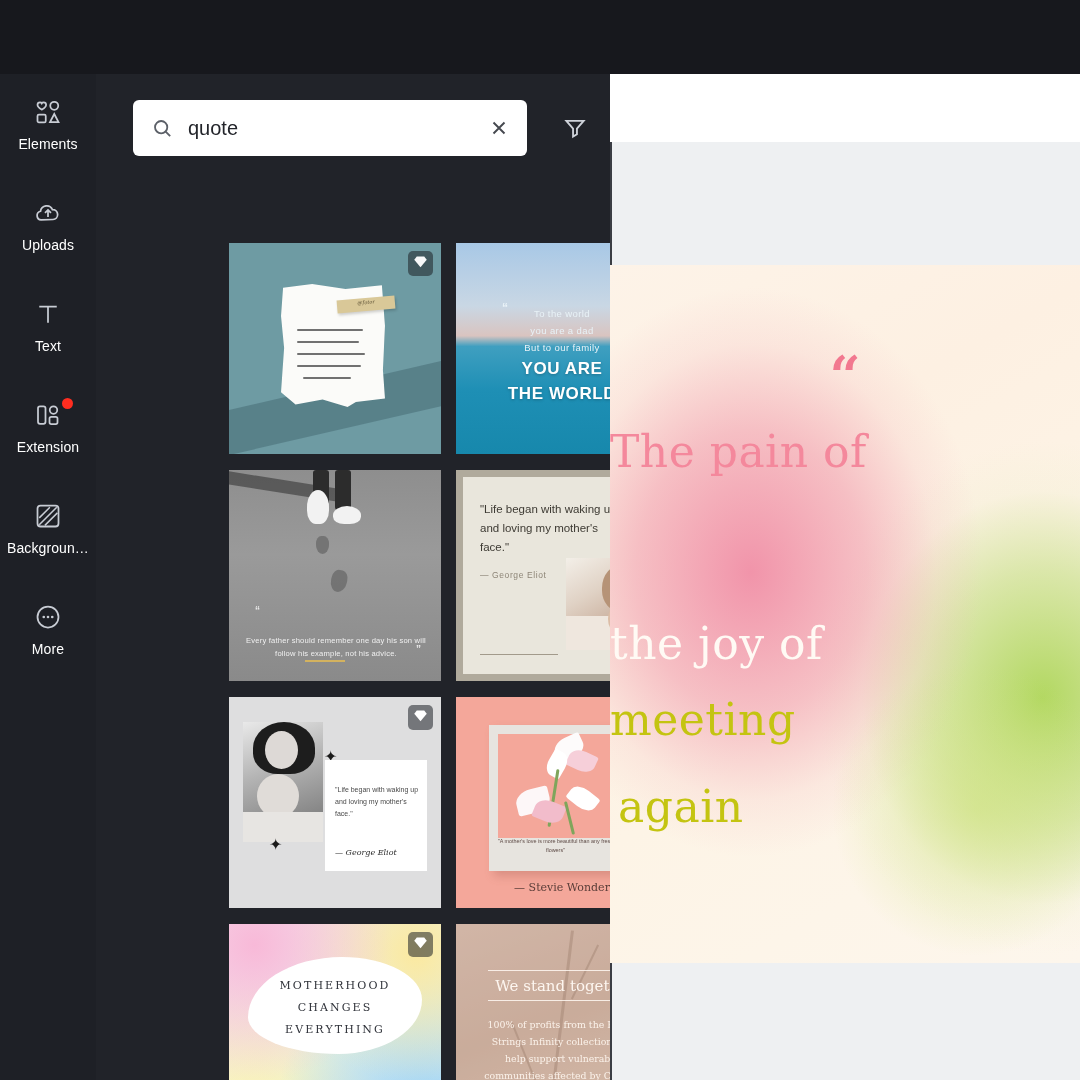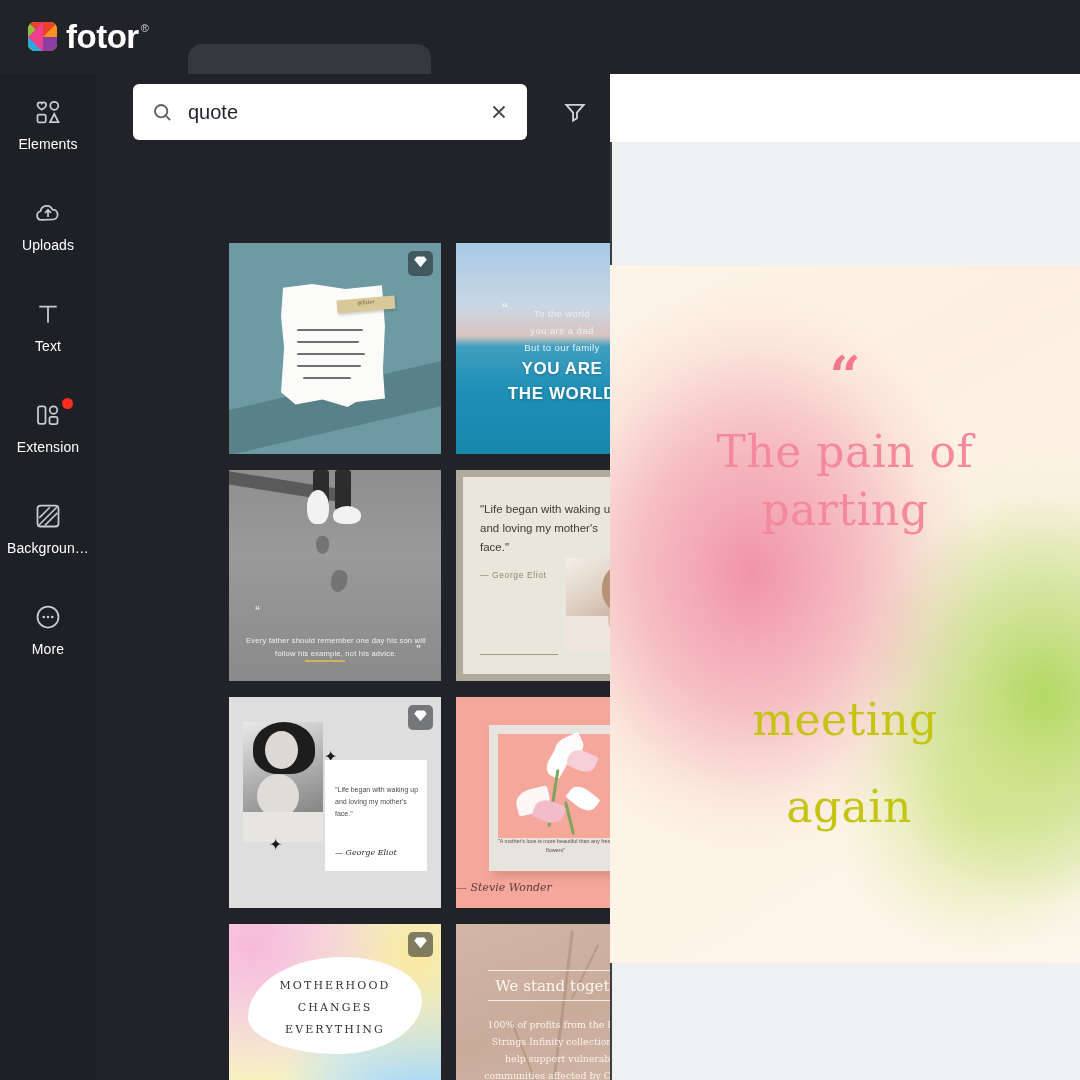--- a/index.html
+++ b/index.html
@@ -69,21 +69,21 @@
     position: absolute; width: 11px; height: 11px; border-radius: 50%;
     background: #ff2d20; top: 21px; left: 62px;
   }
 
   
   .panel {
     position: absolute; left: 96px; top: 74px; width: 514px; height: 1006px;
     background: #212329; overflow: hidden;
   }
   .search-row {
-    position: absolute; left: 37px; top: 10px;
+    position: absolute; left: 37px; top: 26px;
     display: flex; align-items: center; gap: 33px;
   }
   .search-box {
     width: 394px; height: 56px; background: #ffffff; border-radius: 6px;
     display: flex; align-items: center; padding: 0 16px 0 18px; gap: 14px;
   }
   .search-input {
     flex: 1; border: none; outline: none; background: transparent;
     font-family: "Liberation Sans", sans-serif; font-size: 20px; color: #22242a;
   }
@@ -212,22 +212,22 @@
   .c6 { background:#f4a79a; }
   .c6 .frame {
     position:absolute; left:33px; top:28px; width:133px; height:146px;
     background:#e7e4df; padding:9px 9px 0 9px; box-shadow:5px 5px 9px rgba(160,90,80,.33);
   }
   .c6 .frame .win { width:115px; height:104px; background:#f4a79a; }
   .c6 .petal { position:absolute; background:#ffffff; border-radius:50% 10% 50% 10%; }
   .c6 .stem { position:absolute; background:#7fa55b; border-radius:2px; }
   .c6 .cap6 { position:absolute; left:41px; top:140px; width:117px; text-align:center;
     color:#5d4a46; font-size:5.4px; line-height:9px; }
-  .c6 .auth6 { position:absolute; left:0; right:0; top:184px; text-align:left;
-    color:#5a3d38; font-size:11px; font-family:"DejaVu Serif", serif; font-style:italic; }
+  .c6 .auth6 { position:absolute; left:0; right:0; top:184px; text-align:center;
+    color:#5a3d38; font-size:11px; font-family:"DejaVu Serif", serif; }
 
   
   .c7 {
     background:
       radial-gradient(circle at 12% 10%, #f8b9d8 0%, rgba(248,185,216,0) 52%),
       radial-gradient(circle at 88% 14%, #fbe9a0 0%, rgba(251,233,160,0) 50%),
       radial-gradient(circle at 92% 88%, #9fd4f5 0%, rgba(159,212,245,0) 55%),
       radial-gradient(circle at 10% 92%, #fdf3ae 0%, rgba(253,243,174,0) 55%),
       linear-gradient(140deg,#f6e7f3 0%,#e8f3ec 50%,#dbeef9 100%);
   }
@@ -267,50 +267,35 @@
   .design::after {
     content:""; position:absolute; inset:0;
     background: radial-gradient(44% 30% at 78% 78%, rgba(205,226,120,0.55) 0%, rgba(255,250,235,0) 70%);
   }
   .quote-mark {
     position:absolute; left:0; right:0; top:84px; text-align:center;
     color:#f2788f; font-size:54px; line-height:54px; font-weight:700;
     font-family:"DejaVu Serif", serif; z-index:3;
   }
   .q-line {
-    position:absolute; left:0; right:0; text-align:center;
+    position:absolute; left:0; right:0; 
     font-family:"DejaVu Serif", serif; z-index:3;
     letter-spacing:0.5px;
   }
   .ql1 { top:157px; font-size:44px; line-height:60px; color:#f4889c; }
   .ql2 { top:287px; font-size:44px; line-height:62px; color:#fffaf4; }
   .ql3 { top:423px; font-size:44px; line-height:64px; color:#c4c411; }
 
   .canvas-edge-l { position:absolute; left:0; top:0; width:2px; height:1006px; background:#3a3d44; }
 </style>
 </head>
 <body>
 
 <div id="app">
 
-  <div class="topbar">
-    <div class="logo-wrap">
-      <span class="logo-mark">
-        <i class="lm1"></i>
-          <i class="lm2"></i>
-          <i class="lm3"></i>
-          <i class="lm4"></i>
-        <i class="lm5"></i>
-          <i class="lm6"></i>
-      </span>
-      <span class="logo-text">fotor</span>
-      <span class="logo-reg">®</span>
-    </div>
-    <div class="header-pill"></div>
-  </div>
 
   <div class="rail">
 
 
     <div class="rail-item">
       <span class="rail-icon">
         <svg width="30" height="30" viewBox="0 0 24 24" fill="none" stroke="#c8ccd4" stroke-width="1.4">
           <path d="M5.6 4.2c-1.1 0-2 .9-2 2 0 1.9 2.6 3.4 3.3 3.8.1 0 .2 0 .3 0 .7-.4 3.3-1.9 3.3-3.8 0-1.1-.9-2-2-2-.8 0-1.3.4-1.5.8-.2-.4-.7-.8-1.4-.8z"></path>
           <circle cx="17" cy="7" r="3.2"></circle>
           <rect x="3.6" y="14" width="6.6" height="6.2" rx="1.1"></rect>
@@ -524,19 +509,19 @@
     </div>
   </div>
 
   <div class="workspace">
     <div class="canvas-edge-l"></div>
     <div class="canvas-topbar"></div>
 
     <div class="design">
       <div class="quote-mark">“</div>
       <div class="q-line ql1">The pain of</div>
-      <div class="q-line ql1" style="top:215px;">parting</div>
+      <div class="q-line ql2" style="top:348px;">the joy of</div>
       <div class="q-line ql3">meeting</div>
       <div class="q-line ql3" style="top:510px;padding-left:8px;">again</div>
     </div>
   </div>
 
 </div>
 
 </body></html>

